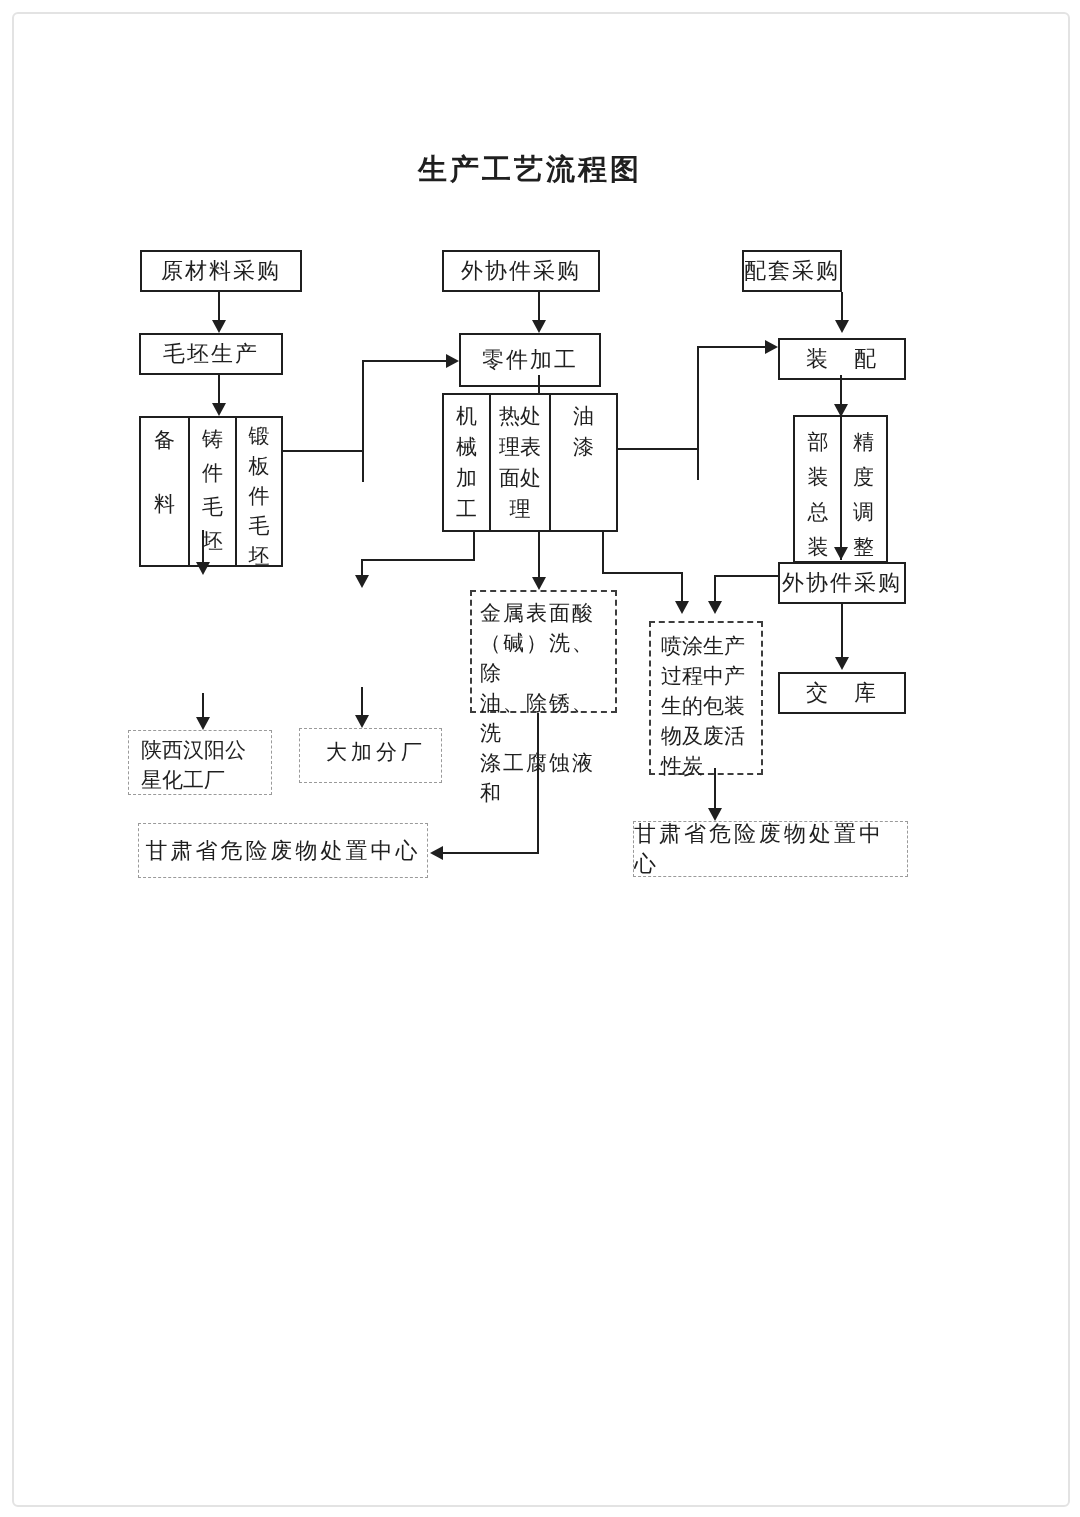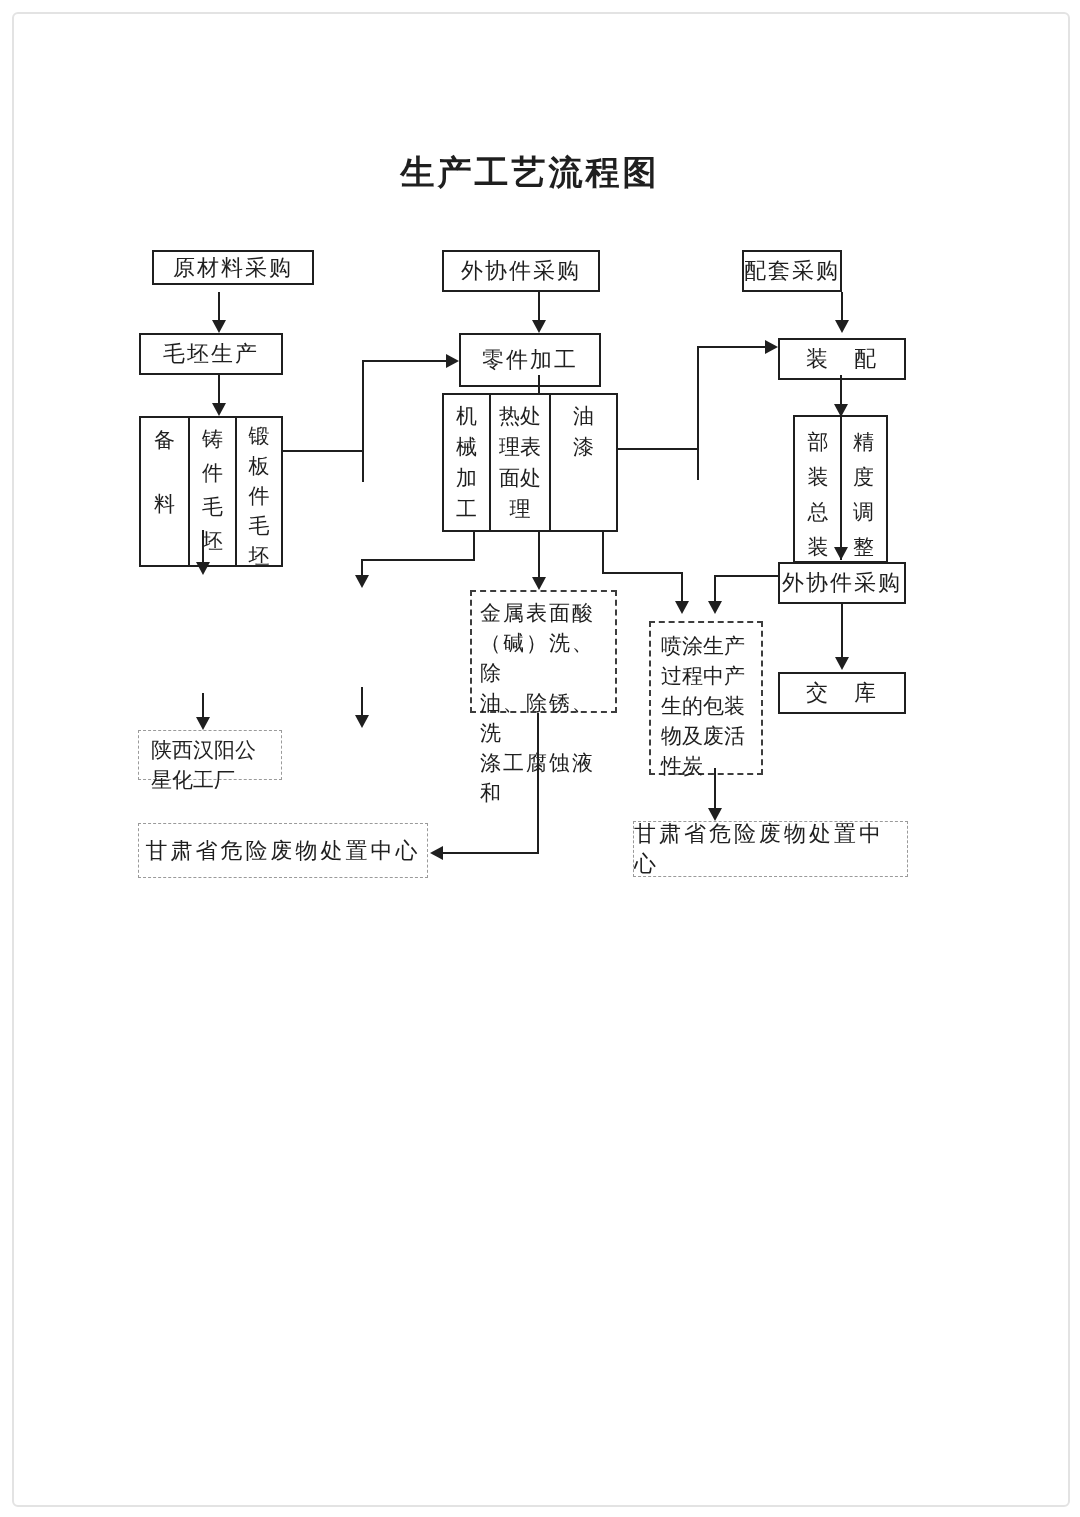--- a/index.html
+++ b/index.html
@@ -7,21 +7,21 @@
     position:relative; width:1080px; height:1517px; background:#ffffff;
     font-family:"DejaVu Serif","Liberation Serif",serif; color:#1f1f1f;
     overflow:hidden;
   }
   .page-border {
     position:absolute; left:12px; top:12px; width:1054px; height:1491px;
     border:2px solid #e3e3e3; border-radius:6px;
   }
   .title {
     position:absolute; left:0; top:150px; width:1060px; margin:0;
-    text-align:center; font-size:34px; font-weight:bold; letter-spacing:3px;
+    text-align:center; font-size:29px; font-weight:bold; letter-spacing:3px;
   }
   .box {
     position:absolute; box-sizing:border-box; border:2px solid #1f1f1f;
     display:flex; align-items:center; justify-content:center;
     background:#ffffff;
   }
   .label { font-size:22px; letter-spacing:2px; white-space:pre-line; text-align:center; }
   .cols { padding:0; align-items:stretch; justify-content:flex-start; }
   .col {
     box-sizing:border-box; text-align:center; white-space:pre-line; font-size:21px;
@@ -53,21 +53,21 @@
   .arr-l { border-top:7px solid transparent; border-bottom:7px solid transparent; border-right:13px solid #1f1f1f; }
 </style>
 </head>
 <body>
 
 <div class="page">
   <div class="page-border"></div>
 
   <h1 class="title">生产工艺流程图</h1>
 
-  <div class="box" style="left:152px;top:250px;width:162px;height:35px">
+  <div class="box" style="left:140px;top:250px;width:162px;height:42px">
     <span class="label">原材料采购</span>
   </div>
   <div class="box" style="left:442px;top:250px;width:158px;height:42px">
     <span class="label">外协件采购</span>
   </div>
   <div class="box" style="left:742px;top:250px;width:100px;height:42px">
     <span class="label">配套采购</span>
   </div>
 
   <div class="box" style="left:139px;top:333px;width:144px;height:42px">
@@ -133,23 +133,26 @@
 涤工腐蚀液和</div>
   </div>
   <div class="dashed" style="left:649px;top:621px;width:114px;height:154px;padding:8px 10px">
     <div class="para">喷涂生产
 过程中产
 生的包装
 物及废活
 性炭</div>
   </div>
 
-  <div class="dashed-light" style="left:138px;top:730px;width:144px;height:50px;padding:4px 12px">
+  <div class="dashed-light" style="left:128px;top:730px;width:144px;height:65px;padding:4px 12px">
     <div class="para">陕西汉阳公
 星化工厂</div>
+  </div>
+  <div class="dashed-light" style="left:299px;top:728px;width:143px;height:55px;padding:8px 0 0 26px">
+    <div class="para" style="letter-spacing:4px">大加分厂</div>
   </div>
   <div class="dashed-light center" style="left:138px;top:823px;width:290px;height:55px">
     <div class="para" style="letter-spacing:3px;font-size:22px">甘肃省危险废物处置中心</div>
   </div>
   <div class="dashed-light center" style="left:633px;top:821px;width:275px;height:56px">
     <div class="para" style="letter-spacing:3px;font-size:22px">甘肃省危险废物处置中心</div>
   </div>
 
   <div class="vline" style="left:218px;top:292px;height:30px"></div>
   <div class="arr arr-d" style="left:212px;top:320px"></div>

